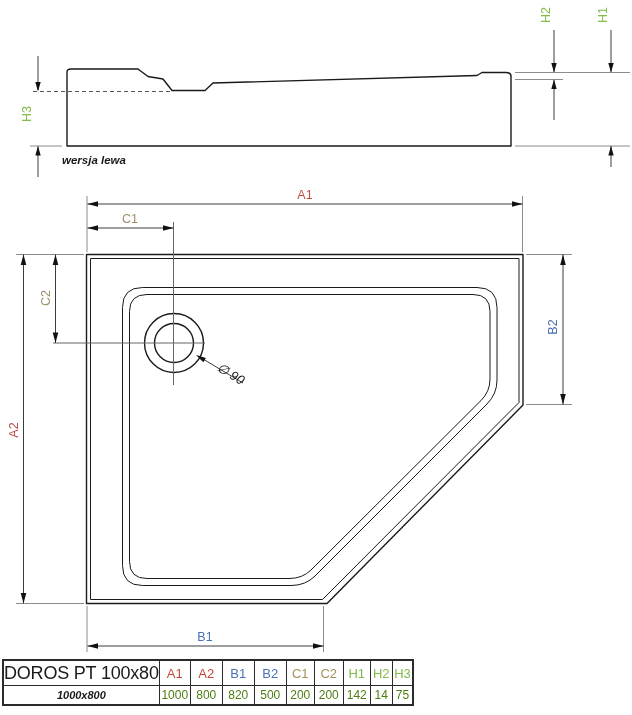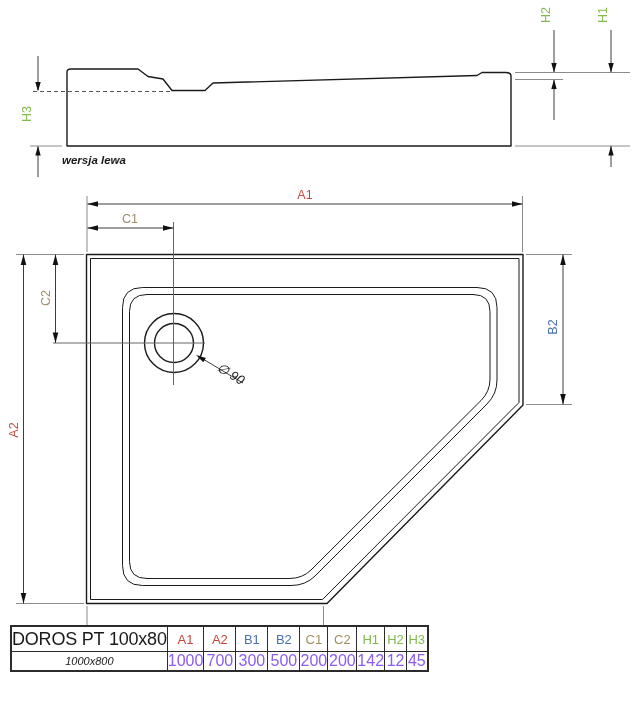--- a/index.html
+++ b/index.html
@@ -20,33 +20,33 @@
   .lbl    {font-family:"Liberation Sans",sans-serif;font-size:12.5px;}
   .red    {fill:#bf4b45;}
   .blue   {fill:#4a70b5;}
   .tan    {fill:#9d8d6a;}
   .green  {fill:#82ba4b;}
   .caption{font-family:"Liberation Sans",sans-serif;font-size:11.5px;font-style:italic;
            font-weight:bold;fill:#1a1a1a;}
   .diam   {font-family:"Liberation Sans",sans-serif;font-size:13px;font-style:italic;fill:#1a1a1a;}
 
   
-  #spec{position:absolute;left:2px;top:625px;border-collapse:collapse;table-layout:fixed;
-        background:#fff;margin-left:8px;}
+  #spec{position:absolute;left:2px;top:659px;border-collapse:collapse;table-layout:fixed;
+        background:#fff;}
   #spec td{border:1px solid #2b2b2b;text-align:center;vertical-align:middle;padding:0;
            white-space:nowrap;overflow:hidden;}
   #spec{border:2px solid #2b2b2b;}
   #spec .r1 td{height:24px;}
   #spec .r2 td{height:18px;}
   .prod {font-size:18px;color:#1a1a1a;letter-spacing:-0.2px;}
   .hdr  {font-size:13px;}
   .hdr.red  {color:#c4463c;} .hdr.blue{color:#4a70b5;}
   .hdr.tan  {color:#a2905c;} .hdr.green{color:#82ba4b;}
-  .val  {font-size:16px;color:#8b5cf6;}
-  .size {font-size:11px;font-weight:normal;font-style:italic;color:#1a1a1a;}
+  .val  {font-size:12px;color:#4d7c0f;}
+  .size {font-size:11px;font-weight:bold;font-style:italic;color:#1a1a1a;}
 </style>
 </head>
 <body>
 
 <div id="stage">
 
 <svg width="632" height="659" viewBox="0 0 632 659">
 
   <g>
 
@@ -169,25 +169,25 @@
     <td class="hdr blue">B2</td>
     <td class="hdr tan">C1</td>
     <td class="hdr tan">C2</td>
     <td class="hdr green">H1</td>
     <td class="hdr green">H2</td>
     <td class="hdr green">H3</td>
   </tr>
   <tr class="r2">
     <td class="size">1000x800</td>
     <td class="val">1000</td>
-    <td class="val">700</td>
-    <td class="val">300</td>
+    <td class="val">800</td>
+    <td class="val">820</td>
     <td class="val">500</td>
     <td class="val">200</td>
     <td class="val">200</td>
     <td class="val">142</td>
-    <td class="val">12</td>
-    <td class="val">45</td>
+    <td class="val">14</td>
+    <td class="val">75</td>
   </tr>
 </tbody>
     </table>
 
 </div>
 
 </body></html>

